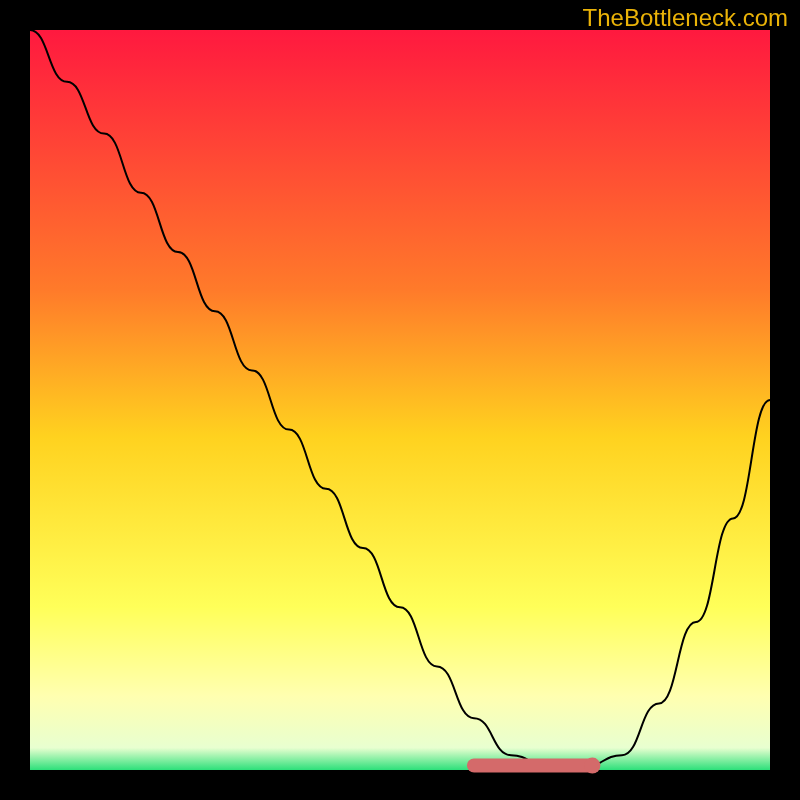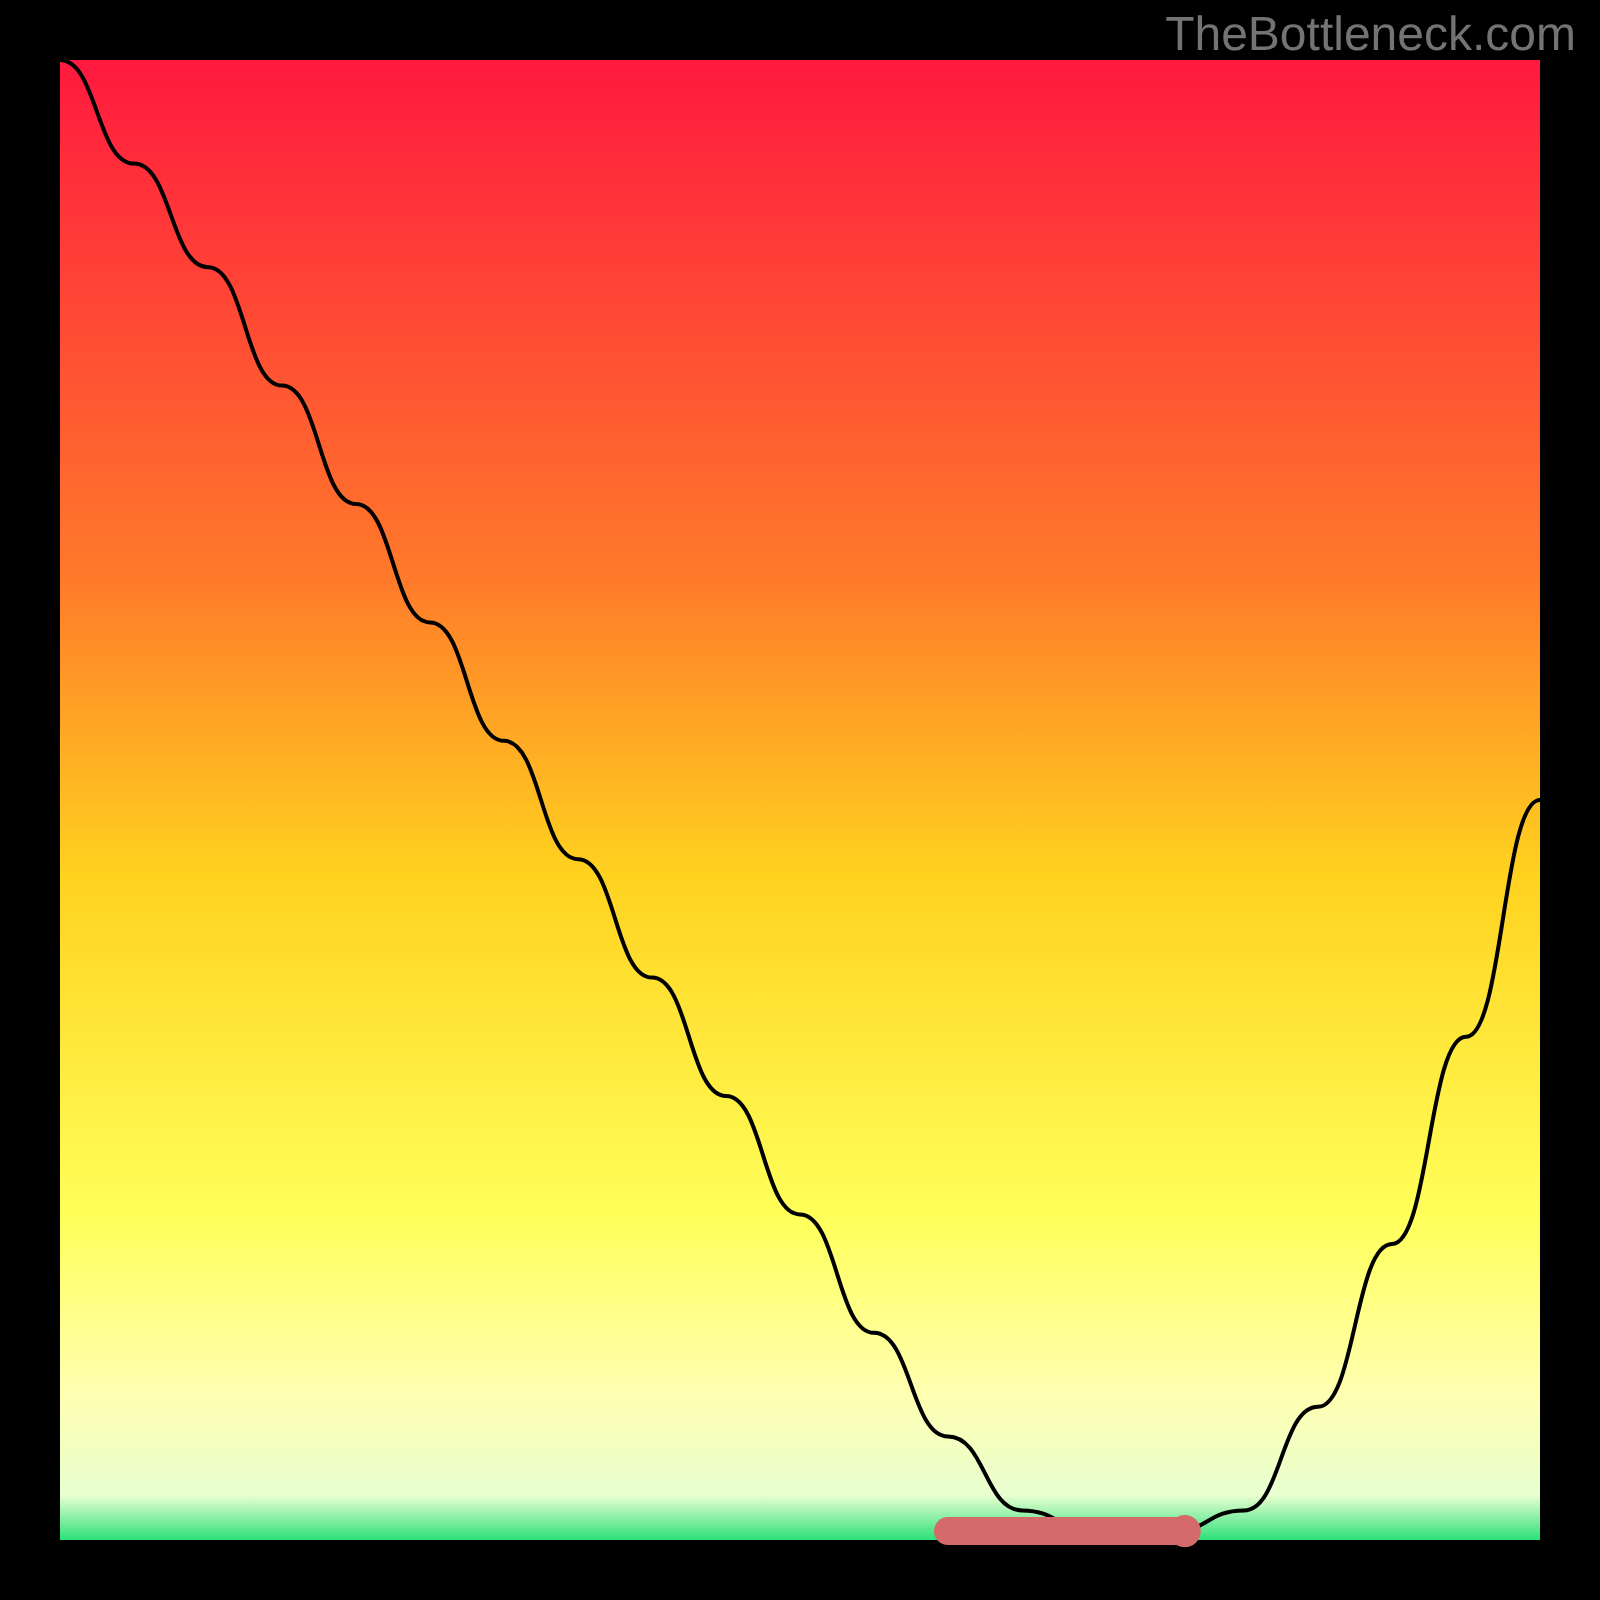--- a/index.html
+++ b/index.html
@@ -1,17 +1,17 @@
 <!DOCTYPE html>
 <html><head>
 <meta charset="utf-8">
 <style>
   html,body{margin:0;padding:0;width:800px;height:800px;background:#000;}
   #wrap{position:relative;width:800px;height:800px;}
-  #watermark{position:absolute;top:4px;right:12px;color:#737373;font:24px Arial,sans-serif;z-index:5;}
+  #watermark{position:absolute;top:4px;right:12px;color:#eab308;font:24px Arial,sans-serif;z-index:5;}
   svg{position:absolute;top:0;left:0;}
 </style>
 </head>
 <body>
 <div id="wrap">
   <div id="watermark">TheBottleneck.com</div>
   <svg id="chart" width="800" height="800" viewBox="0 0 800 800">
       <defs>
         <linearGradient id="bg" x1="0" y1="0" x2="0" y2="1">
           <stop offset="0%" stop-color="#ff193f"></stop>

